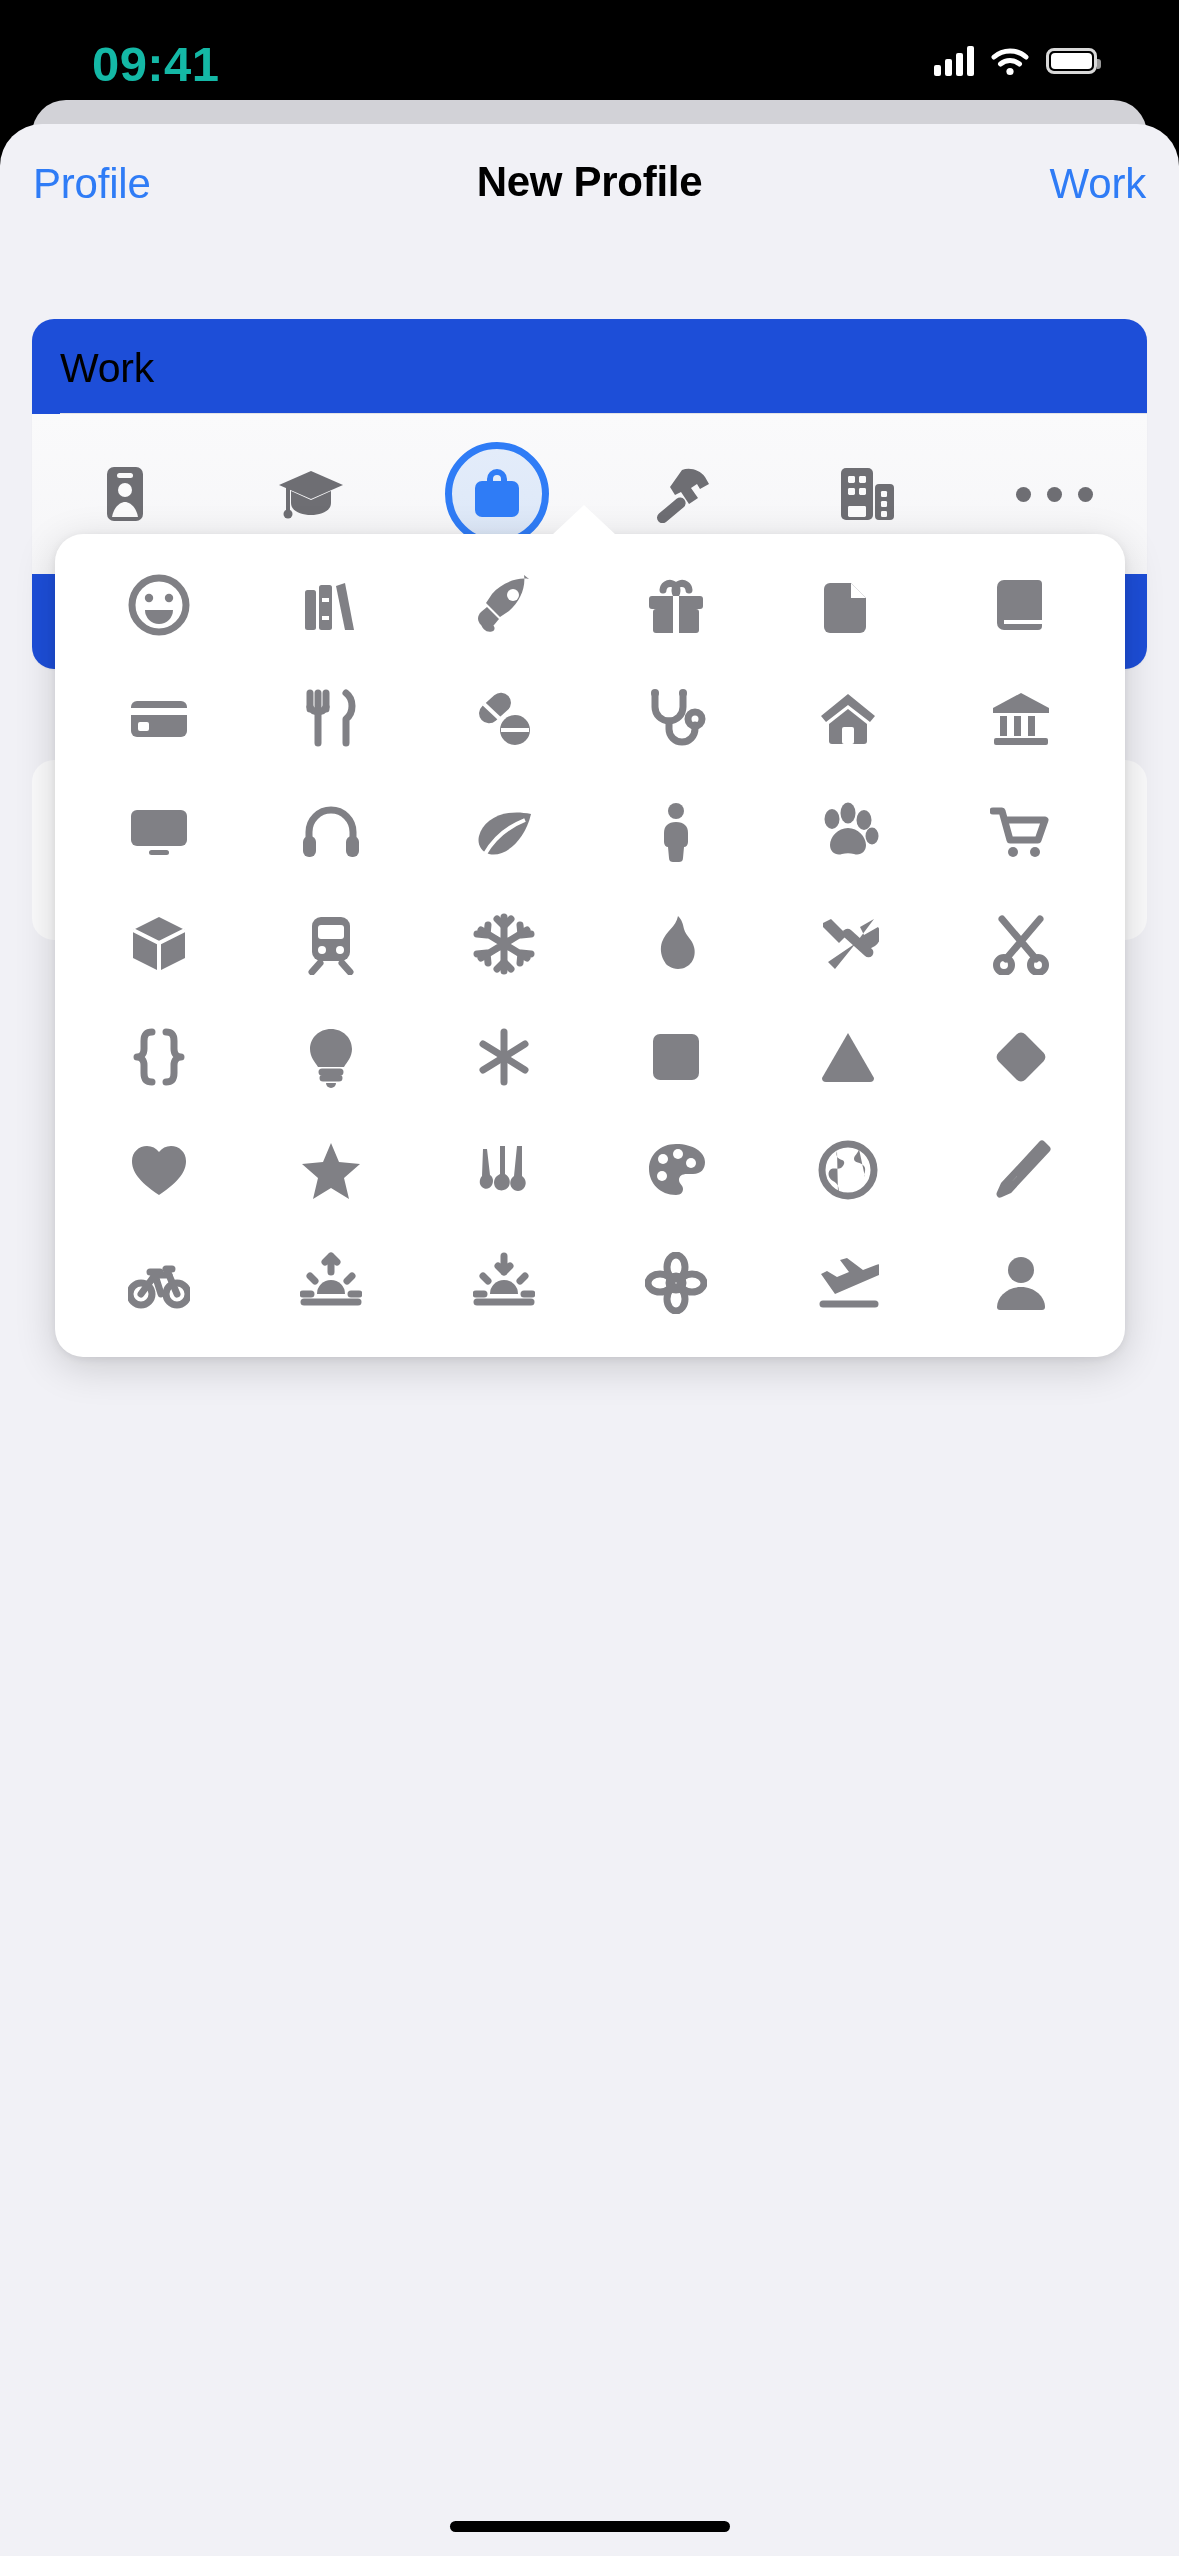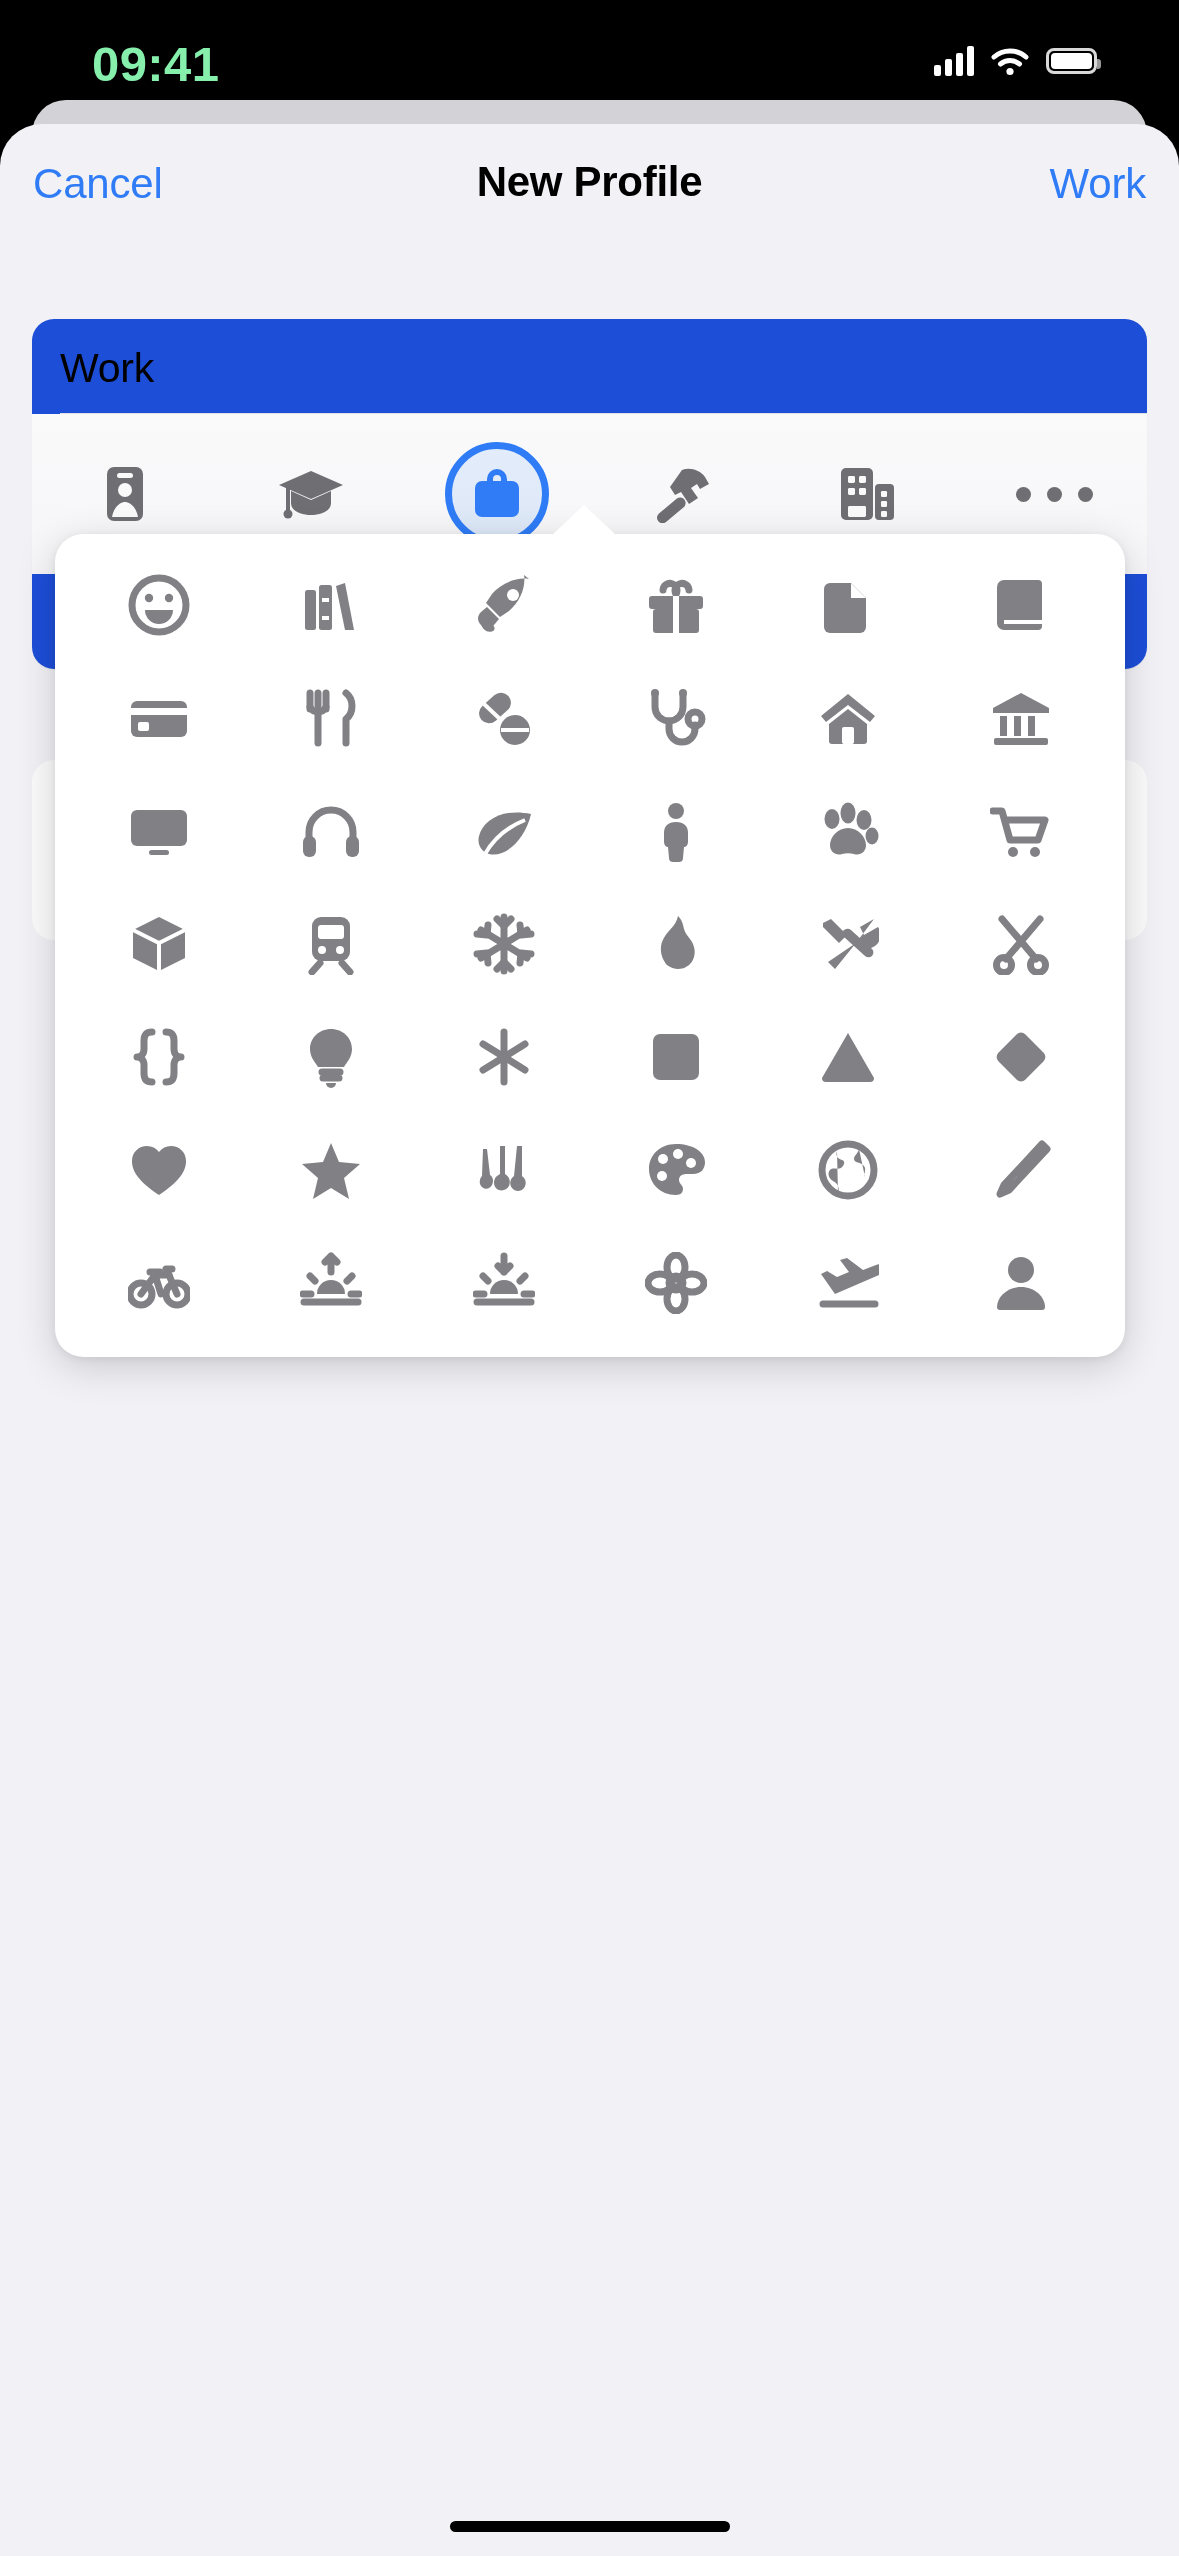--- a/index.html
+++ b/index.html
@@ -8,21 +8,21 @@
     background:#000;
     font-family:"Liberation Sans", sans-serif;
     -webkit-font-smoothing:antialiased;
     overflow:hidden;
     position:relative;
   }
 
   
   #status-bar{
     position:absolute; top:0; left:0; width:1179px; height:118px;
-    color:#86efac; z-index:50;
+    color:#14b8a6; z-index:50;
   }
   #status-time{
     position:absolute; left:92px; top:36px;
     font-size:49px; font-weight:700; letter-spacing:0.4px;
   }
   #status-right{
     position:absolute; right:82px; top:40px;
     display:flex; align-items:center; gap:16px; height:42px;
   }
   .sig-bars{ display:flex; align-items:flex-end; gap:4px; height:30px; }
@@ -177,21 +177,21 @@
         <i></i>
       </span>
   </div>
 </div>
 
 <div id="sheet-behind"></div>
 
 <div id="sheet">
 
   <div id="nav-bar">
-    <div id="nav-cancel">Cancel</div>
+    <div id="nav-cancel">Profile</div>
     <div id="nav-title">New Profile</div>
     <div id="nav-done">Work</div>
   </div>
 
   <div id="section-header">NAME AND ICON</div>
 
   <div id="card-behind"></div>
 
   <div id="name-icon-card">
 

